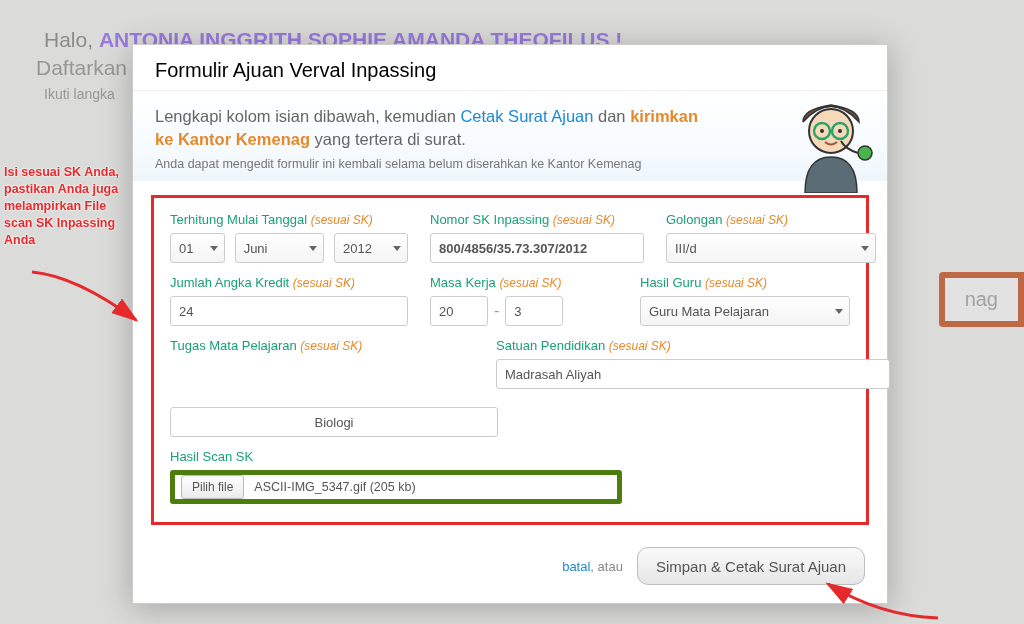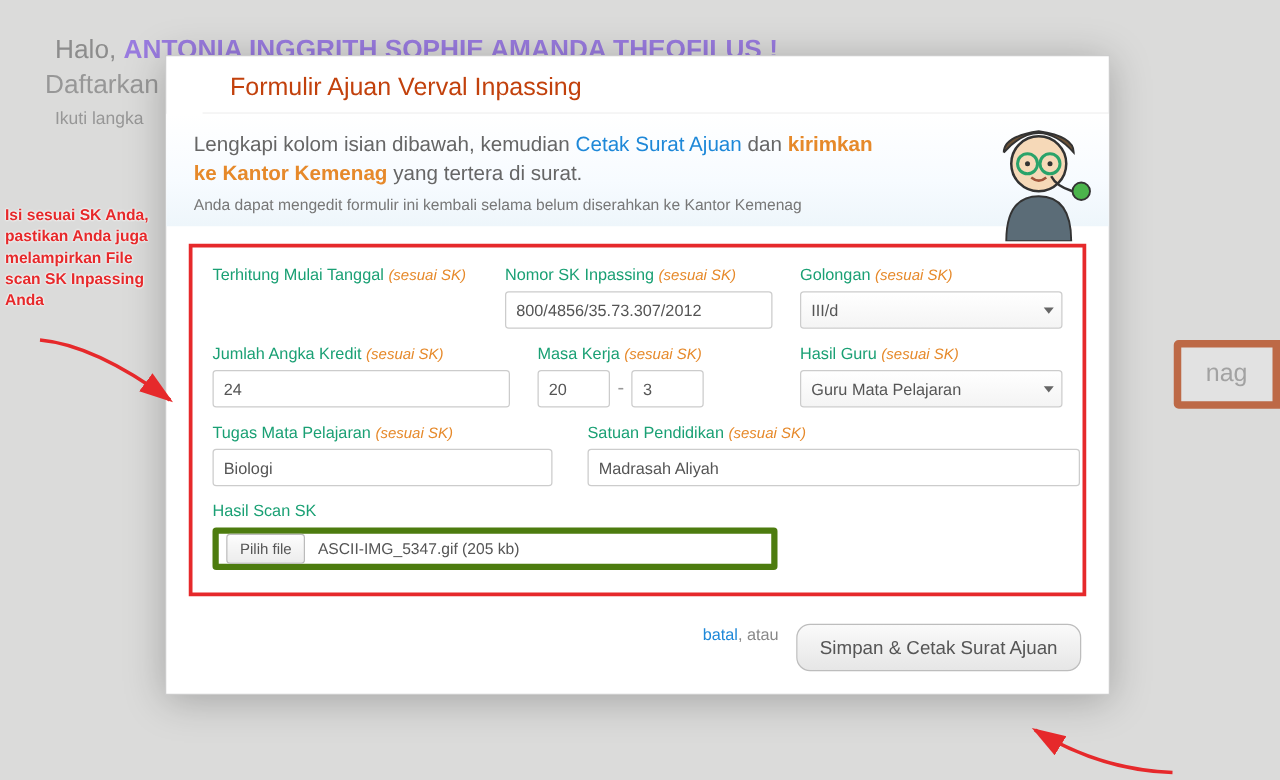--- a/index.html
+++ b/index.html
@@ -46,23 +46,22 @@
     position: absolute;
     top: 44px; left: 132px;
     width: 756px;
     background: #fff;
     border: 1px solid #ccc;
     box-shadow: 0 4px 30px rgba(0,0,0,0.25);
   }
   .modal-header {
     padding: 14px 22px 8px 22px;
     font-size: 20px;
-    color: #c2410c;
+    color: #000000;
     border-bottom: 1px solid #eee;
-    margin-left: 29px;
   }
   .modal-intro {
     padding: 14px 18px 10px 22px;
     background: linear-gradient(#fff, #f7fbff 60%, #eef6fb);
     position: relative;
   }
   .intro-main {
     font-size: 16.5px; color: #666; line-height: 1.4;
     max-width: 560px;
   }
@@ -113,38 +112,38 @@
   .w-year { width: 76px; }
   .row1-a { width: 238px; }
   .row1-b { width: 222px; }
   .row1-c { width: 210px; }
   .row2-a { width: 238px; }
   .row2-b { width: 222px; }
   .row2-c { width: 210px; }
   .masa-group { display: flex; align-items: center; gap: 6px; }
   .masa-group .tinput { width: 58px; }
   .dash { color: #999; }
-  .row3-a { width: 304px; }
+  .row3-a { width: 304px; gap: 48px; }
   .row3-b { width: 380px; }
   .file-row .file-wrap {
     display: flex; align-items: center; gap: 10px;
     border: 5px solid #4d7c0f; border-radius: 3px;
     height: 34px; padding: 0 6px;
     width: 452px;
     background: #fff;
   }
   .btn-file {
     height: 24px; border: 1px solid #bbb; border-radius: 3px;
     background: linear-gradient(#fdfdfd,#ececec);
     font-size: 12px; color: #555; padding: 0 10px;
     cursor: pointer;
   }
   .file-name { font-size: 12.5px; color: #555; }
   .modal-footer {
-    display: flex; justify-content: flex-end; 
+    display: flex; justify-content: flex-end; align-items: center;
     gap: 14px;
     padding: 14px 22px 18px 22px;
   }
   .batal { font-size: 13px; color: #1e88d8; cursor: pointer; }
   .atau { font-size: 13px; color: #888; }
   .btn-primary {
     height: 38px;
     padding: 0 18px;
     font-size: 15px;
     color: #555;
@@ -214,28 +213,42 @@
   </div>
 
   <div class="red-box">
 
     <div class="row">
       <div class="field row1-a">
         <div class="label">
           <span>Terhitung Mulai Tanggal</span>
           <span class="hint">(sesuai SK)</span>
         </div>
+        <div class="date-group">
+          <div class="select w-day">
+              <span>01</span>
+              <span class="caret"></span>
+            </div>
+          <div class="select w-month">
+              <span>Juni</span>
+              <span class="caret"></span>
+            </div>
+          <div class="select w-year">
+              <span>2012</span>
+              <span class="caret"></span>
+            </div>
+        </div>
       </div>
 
       <div class="field row1-b">
         <div class="label">
           <span>Nomor SK Inpassing</span>
           <span class="hint">(sesuai SK)</span>
         </div>
-        <input class="tinput" style="width: 214px;" value="800/4856/35.73.307/2012">
+        <input class="tinput" style="width: 214px; font-weight: bold;" value="800/4856/35.73.307/2012">
       </div>
 
       <div class="field row1-c">
         <div class="label">
           <span>Golongan</span>
           <span class="hint">(sesuai SK)</span>
         </div>
         <div class="select" style="width:210px">
             <span>III/d</span>
             <span class="caret"></span>
@@ -275,21 +288,21 @@
           </div>
       </div>
     </div>
 
     <div class="row">
       <div class="field row3-a">
         <div class="label">
           <span>Tugas Mata Pelajaran</span>
           <span class="hint">(sesuai SK)</span>
         </div>
-        <input class="tinput" style="width: 272px;" value="Biologi">
+        <input class="tinput" style="width: 328px; text-align: center;" value="Biologi">
       </div>
 
       <div class="field row3-b">
         <div class="label">
           <span>Satuan Pendidikan</span>
           <span class="hint">(sesuai SK)</span>
         </div>
         <input class="tinput" style="width: 394px;" value="Madrasah Aliyah">
       </div>
     </div>

